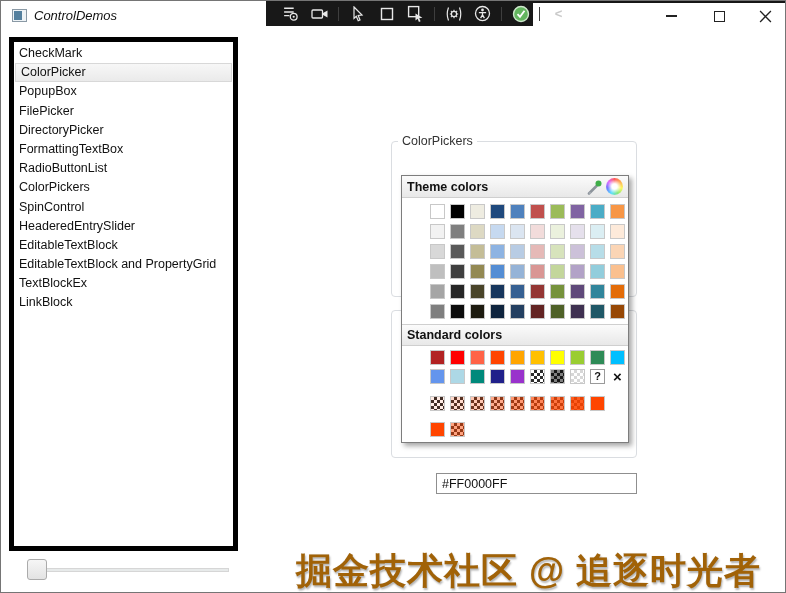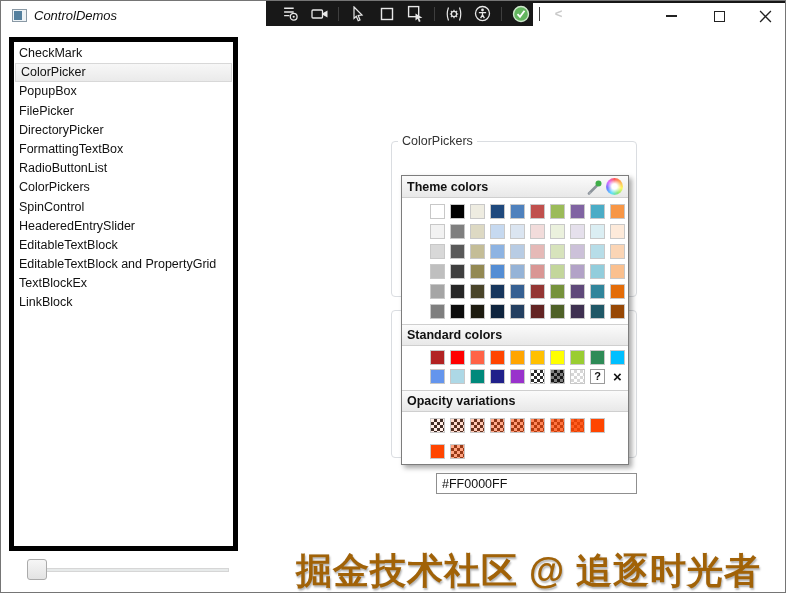--- a/index.html
+++ b/index.html
@@ -303,23 +303,20 @@
           <div class="swatch chk-dark"></div>
           <div class="swatch chk-dark">
             <div class="ov" style="background: rgb(0, 0, 0); opacity: 0.5;"></div>
           </div>
           <div class="swatch chk-light"></div>
           <div class="swatch glyph q">?</div>
           <div class="swatch glyph x">×</div>
         </div>
       </div>
 
-    <div class="sec-header">
-      <span>Opacity variations</span>
-    </div>
     <div class="grid g-op">
         <div class="srow">
           <div class="swatch chk-dark">
             <div class="ov" style="background: rgb(255, 69, 0); opacity: 0.1;"></div>
           </div>
           <div class="swatch chk-dark">
             <div class="ov" style="background: rgb(255, 69, 0); opacity: 0.2;"></div>
           </div>
           <div class="swatch chk-dark">
             <div class="ov" style="background: rgb(255, 69, 0); opacity: 0.3;"></div>

